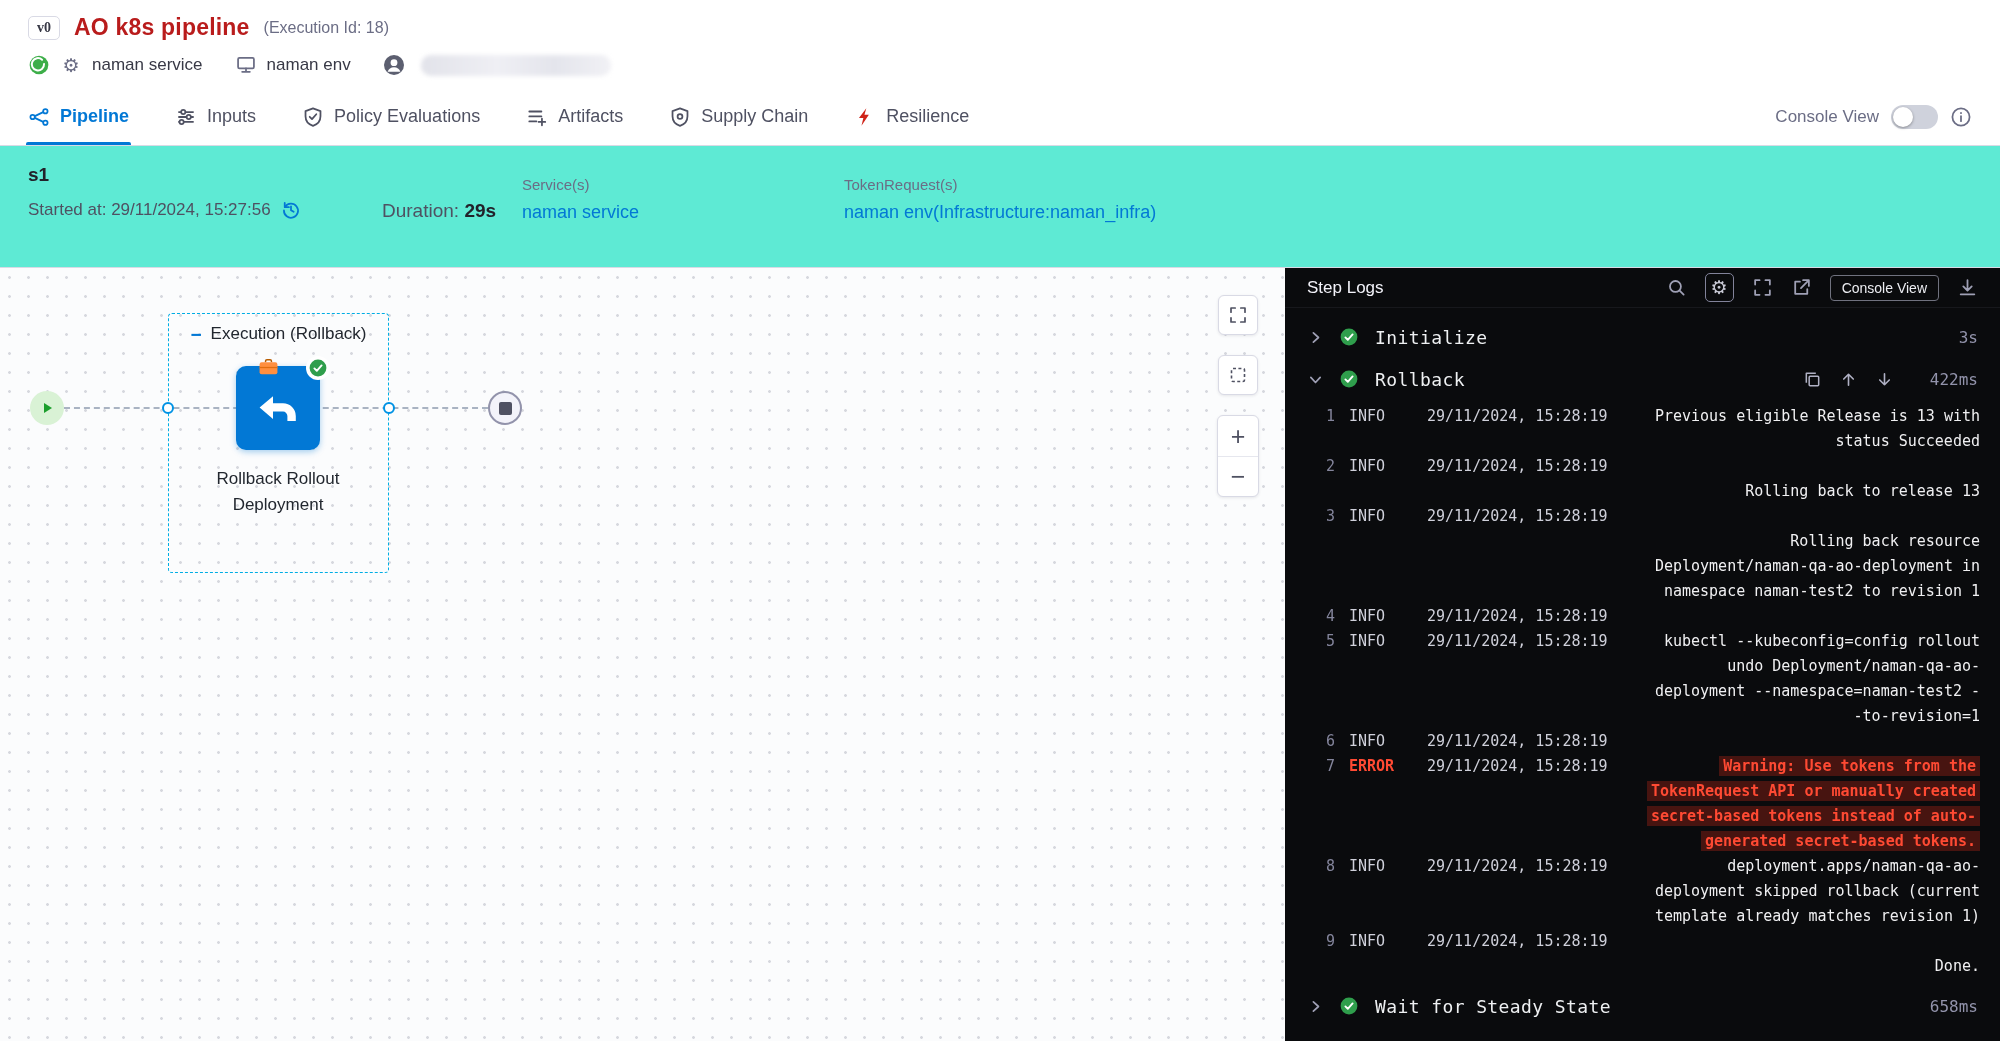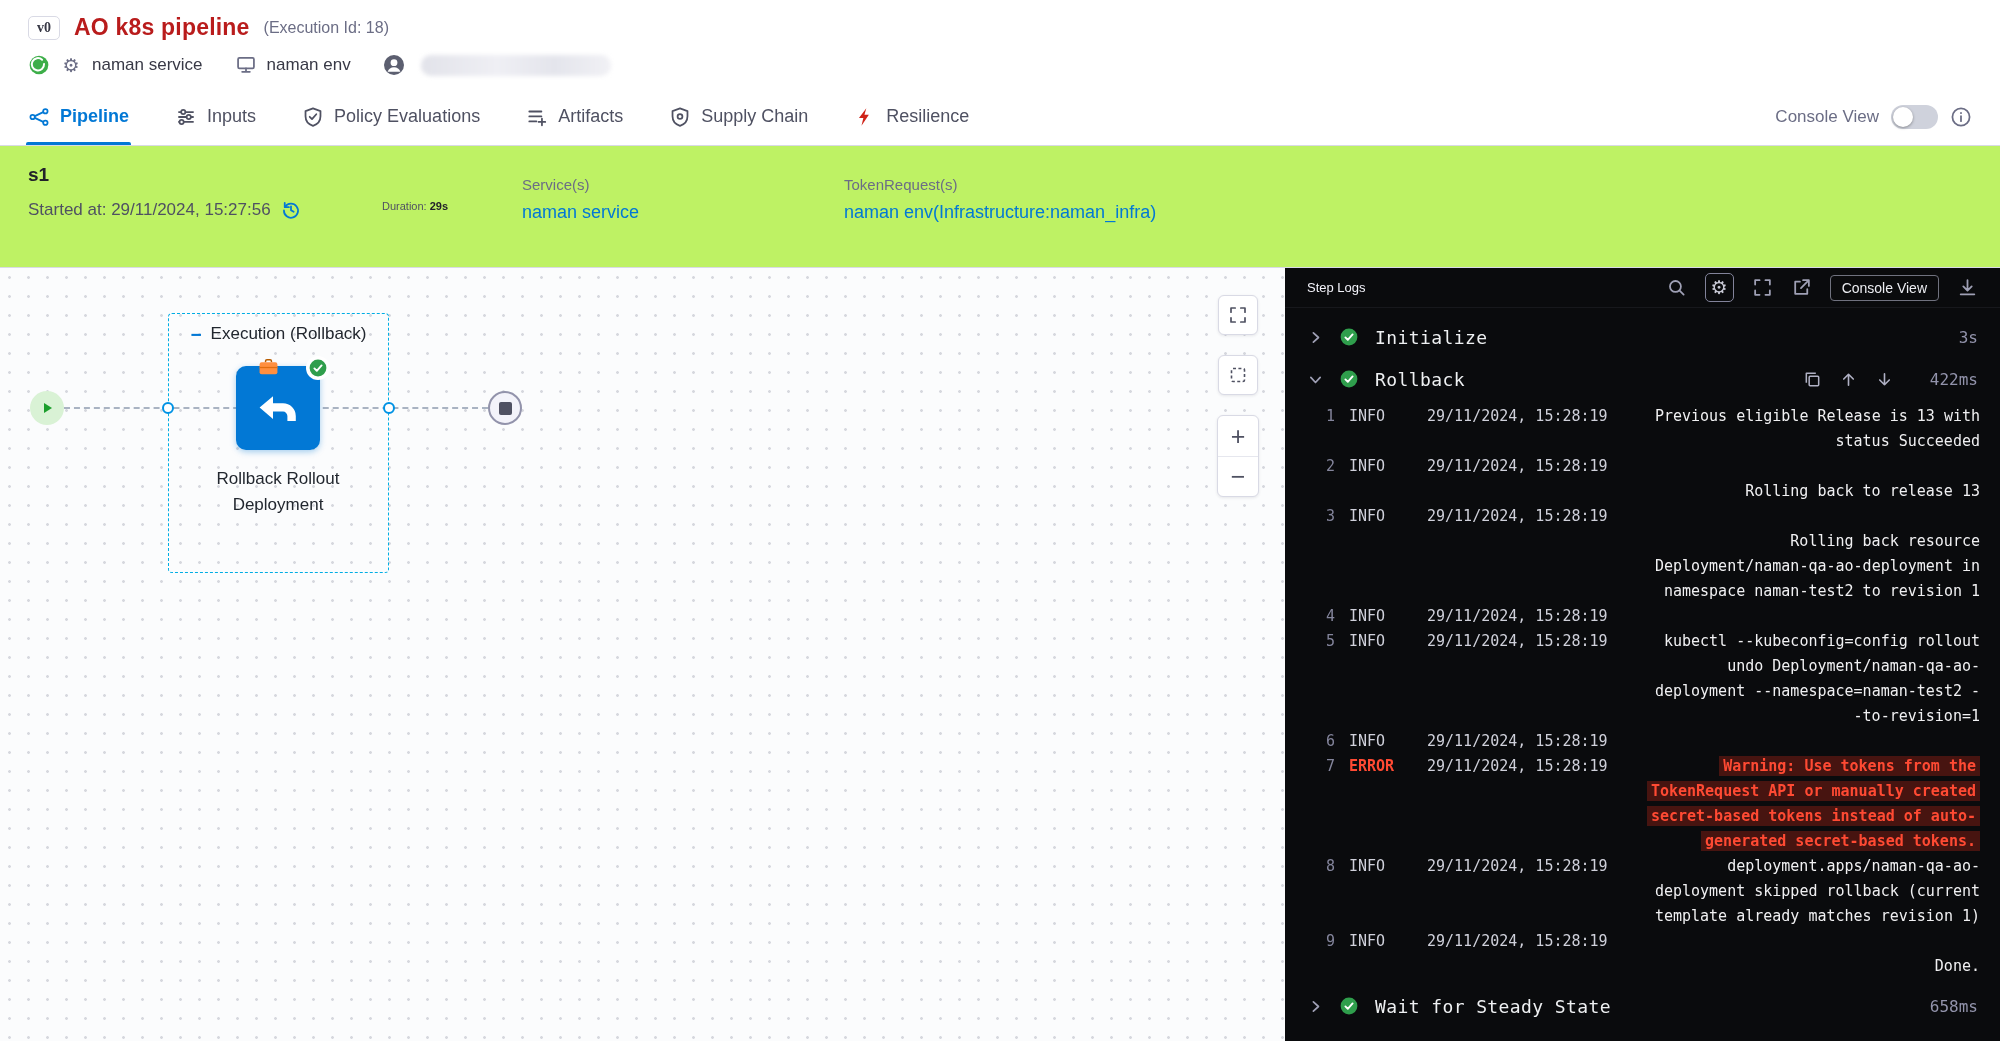--- a/index.html
+++ b/index.html
@@ -25,25 +25,25 @@
   .tab { display:flex; align-items:center; gap:10px; margin-right:46px; color:#4f5162; font-size:18px; position:relative; cursor:pointer; }
   .tab-icon { display:inline-flex; width:22px; height:22px; }
   .tab-icon svg { width:22px; height:22px; }
   .tab.active { color:#0278d5; font-weight:700; }
   .tab.active::after { content:""; position:absolute; left:-2px; right:-2px; bottom:0; height:3px; background:#0278d5; border-radius:2px 2px 0 0; }
   .tabbar-right { margin-left:auto; display:flex; align-items:center; gap:12px; color:#6b6d85; font-size:17px; }
   .toggle { width:47px; height:24px; border-radius:12px; background:#cfd2dc; position:relative; cursor:pointer; }
   .toggle-knob { width:20px; height:20px; border-radius:50%; background:#fff; position:absolute; top:2px; left:2px; box-shadow:0 1px 3px rgba(0,0,0,.35); }
 
   
-  .stagebar { display:flex; padding:18px 28px; height:122px; border-bottom:1px solid #d9dae5; background:#bef264; }
+  .stagebar { display:flex; padding:18px 28px; height:122px; border-bottom:1px solid #d9dae5; background:#5eead4; }
   .stage-col1 { width:354px; }
   .stage-name { font-size:19px; font-weight:700; color:#22222a; }
   .stage-started { margin-top:13px; color:#4f5162; font-size:17px; display:flex; align-items:center; gap:9px; }
-  .stage-col2 { width:140px; padding-top:36px; font-size:11px; color:#4f5162; }
+  .stage-col2 { width:140px; padding-top:36px; font-size:19px; color:#4f5162; }
   .stage-col2 b { color:#22222a; }
   .stage-col3 { width:322px; padding-top:12px; }
   .stage-col4 { flex:1; padding-top:12px; }
   .stage-label { font-size:15px; color:#6b6d85; }
   .stage-link { margin-top:9px; color:#0278d5; font-size:18px; cursor:pointer; width:max-content; }
 
   
   .main { flex:1; display:flex; min-height:0; }
 
   
@@ -72,21 +72,21 @@
   .ctrl-btn { width:40px; height:40px; background:#fff; border:1px solid #d9dae5; border-radius:6px; display:flex; align-items:center; justify-content:center; color:#4f5162; cursor:pointer; box-shadow:0 1px 3px rgba(40,41,61,.10); }
   .ctrl-btn svg { width:20px; height:20px; }
   .ctrl-gap { margin-top:20px; }
   .zoom-group { margin-top:20px; background:#fff; border:1px solid #d9dae5; border-radius:6px; box-shadow:0 1px 3px rgba(40,41,61,.10); overflow:hidden; }
   .zoom-btn { width:40px; height:40px; display:flex; align-items:center; justify-content:center; font-size:25px; color:#4f5162; cursor:pointer; }
   .zoom-btn + .zoom-btn { border-top:1px solid #e6e7ee; }
 
   
   .panel { width:715px; background:#0a0b0d; display:flex; flex-direction:column; overflow:hidden; }
   .panel-header { height:40px; flex:0 0 40px; display:flex; align-items:center; padding:0 22px; gap:18px; border-bottom:1px solid #17181c; }
-  .panel-title { font-size:13px; color:#f3f3fa; }
+  .panel-title { font-size:17px; color:#f3f3fa; }
   .panel-tools { margin-left:auto; display:flex; align-items:center; gap:18px; color:#9fa0b5; }
   .p-icon { display:inline-flex; width:21px; height:21px; align-items:center; justify-content:center; font-size:19px; cursor:pointer; }
   .p-icon svg { width:21px; height:21px; }
   .p-icon.boxed { border:1px solid #82839a; border-radius:5px; width:29px; height:29px; color:#c9cad6; }
   .console-btn { border:1px solid #70727f; border-radius:4px; padding:4px 11px; font-size:14px; color:#ecedf2; cursor:pointer; white-space:nowrap; }
 
   .log-sections { margin-top:8px; font-family:"DejaVu Sans Mono",monospace; }
   .section-row { height:42px; display:flex; align-items:center; padding:0 22px; cursor:pointer;text-align:right; }
   .sec-chevron { display:inline-flex; width:17px; height:17px; color:#9fa0b5; }
   .sec-chevron svg { width:17px; height:17px; }

